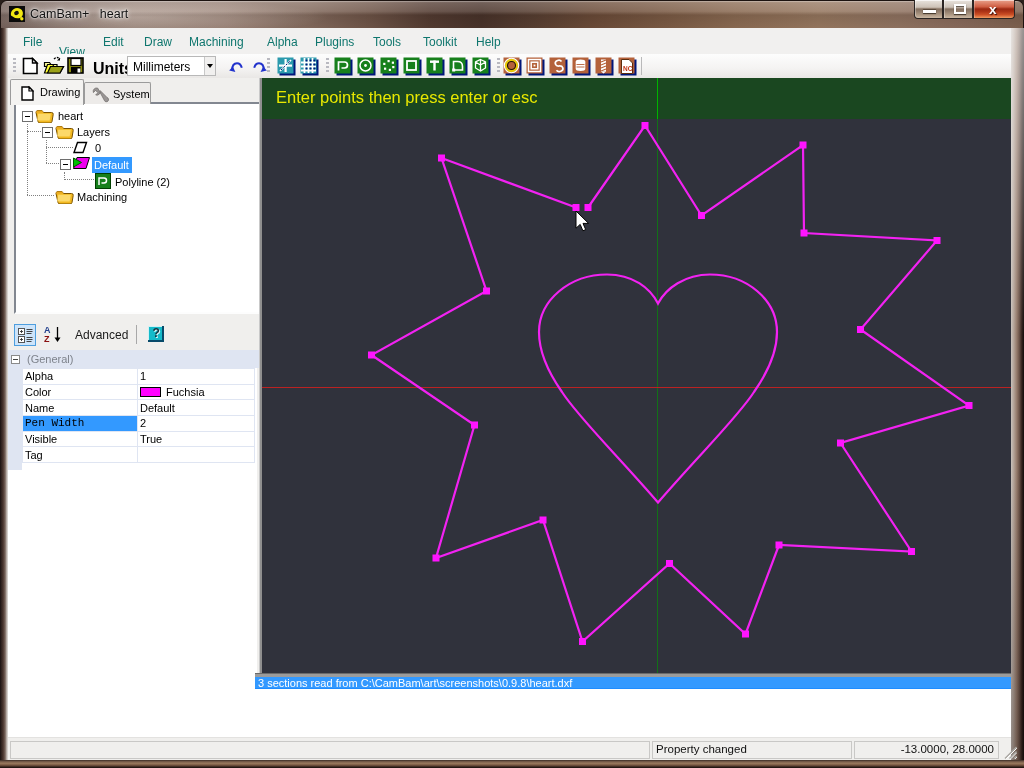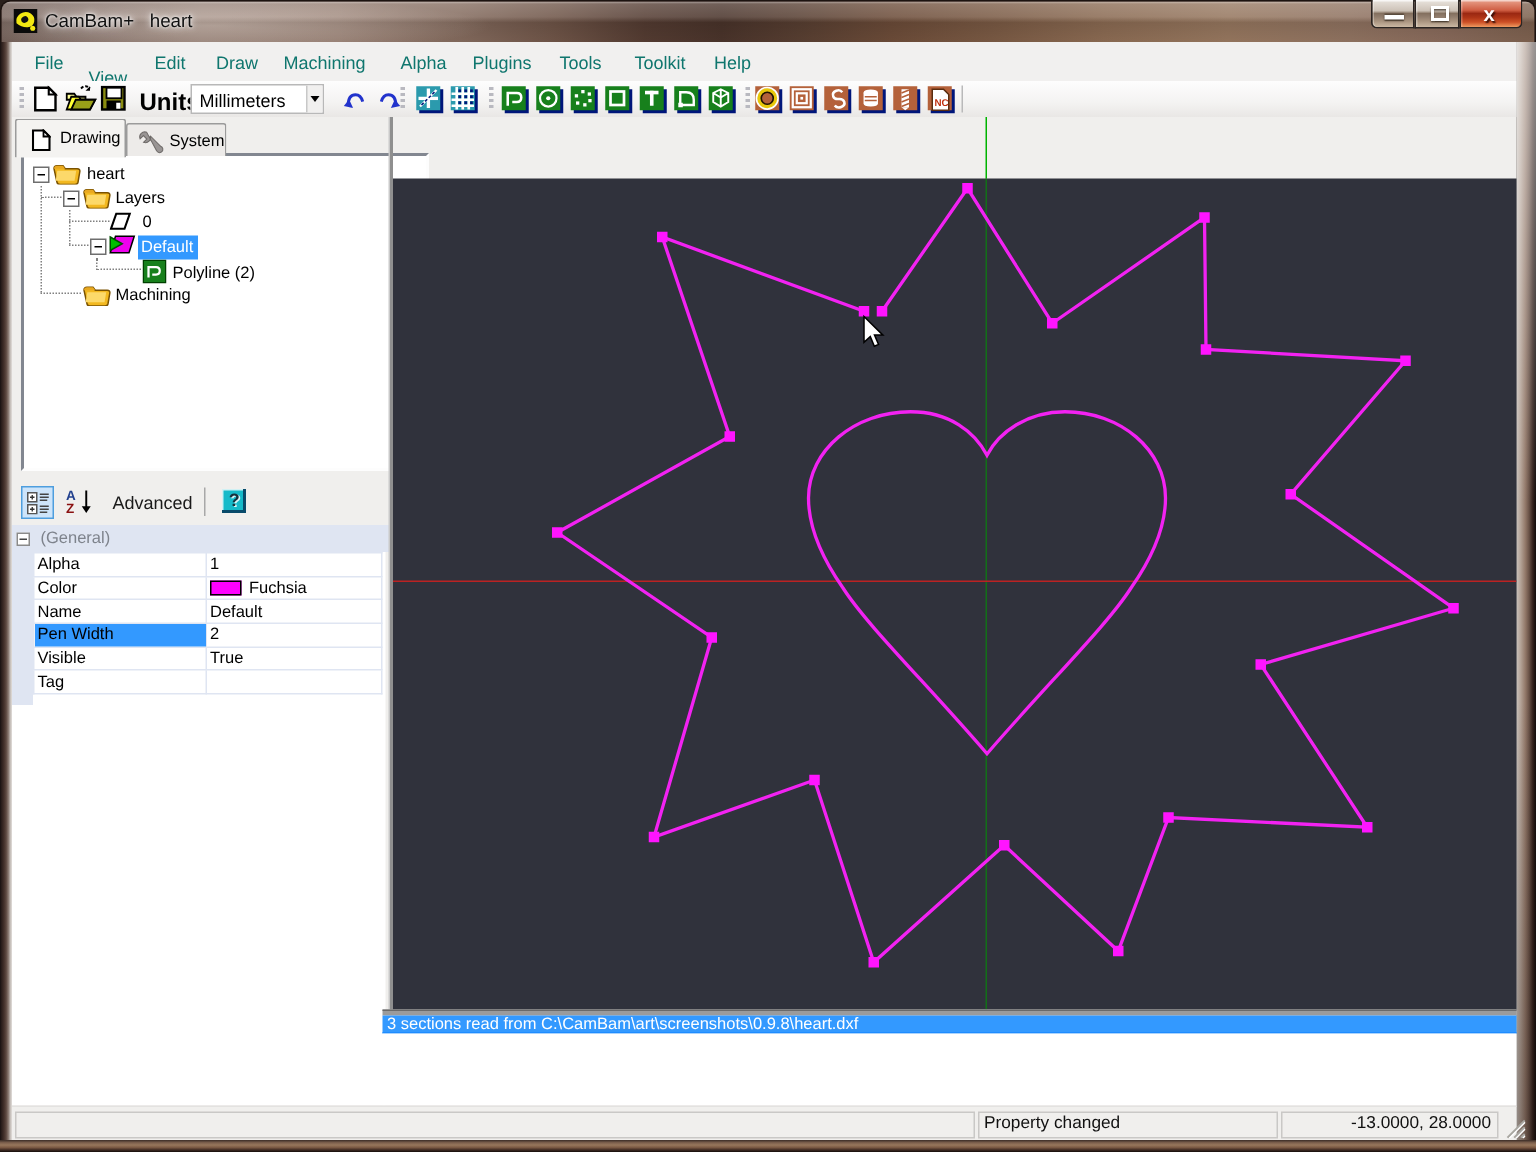--- a/index.html
+++ b/index.html
@@ -76,21 +76,21 @@
 
 #statusbar { left:8px; top:737px; width:1003px; height:23px; background:#f0efed; border-top:1px solid #e3e2e0; }
 .spane { position:absolute; top:3px; height:18px; border:1px solid #c9c8c6; background:#f0efed; font-size:11.5px; color:#111; }
 .ebox { position:absolute; width:11px; height:11px; box-sizing:border-box; background:#fff; border:1px solid #6e6e6e; }
 .ebox span { position:absolute; left:2px; top:4px; width:5px; height:1px; background:#000; font-size:0; line-height:0; }
 .fold { position:absolute; width:19px; height:15px; }
 #ptable { position:absolute; left:0; top:18px; width:246px; border-collapse:collapse; table-layout:fixed; }
 #ptable td { border:1px solid #dfe5f2; height:15.7px; font-size:11px; color:#000; padding:0 0 0 2px; position:relative; overflow:hidden; }
 td.pn { width:115px; border-left:none; }
 td.pv { width:117px; border-right:none; }
-td.sel { background:#3399ff; color:#fff; }
+td.sel { background:#3399ff; color:#fff;font-family:Liberation Mono, monospace; }
 .sw { position:absolute; left:2px; top:2.5px; width:21px; height:10px; background:#ff00ff; border:1px solid #000; }
 </style>
 </head>
 <body>
 <svg width="0" height="0" style="position:absolute;">
   <defs>
     <g id="folder">
       <path d="M1 4.5 q0 -2 2 -2 h4 l1.5 2 h8 q2 0 1.7 2 l-1.2 7 q-0.3 1.5 -2 1.5 h-10 q-1.7 0 -2 -1.5 z" fill="#f2b820" stroke="#7a5200" stroke-width="1"></path>
       <path d="M3.2 5.8 h12.6 l-1.1 6.7 h-12.6 z" fill="#fcd96a"></path>
       <path d="M1 4.5 q0 -2 2 -2 h4 l1.5 2 h-7.5" fill="#e8a820"></path>
@@ -424,20 +424,23 @@
           </tr>
       <tr>
             <td class="pn">Tag</td>
             <td class="pv"></td>
           </tr>
     </tbody>
       </table>
   </div>
 
   <div class="abs" id="viewborder"></div>
+  <div class="abs" id="greenbar">
+      <span>Enter points then press enter or esc</span>
+    </div>
   <div class="abs" id="canvas"></div>
   <svg class="abs" style="left:259px;top:78px;" width="752" height="595" viewBox="259 78 752 595">
     <line x1="657.5" y1="78" x2="657.5" y2="119" stroke="#00b400" stroke-width="1"></line>
     <line x1="657.5" y1="119" x2="657.5" y2="673" stroke="#127018" stroke-width="1"></line>
     <line x1="262" y1="387.5" x2="1011" y2="387.5" stroke="#bb2222" stroke-width="1"></line>
     <g stroke="#f222f2" stroke-width="2.2" fill="none">
       <path d="M588 207.5 L645 125.5 L701.5 215.5 L803 145 L804 233 L937 240.5 L860.5 329.5 L969 405.5 L840.5 443 L911.5 551.5 L779 545 L745.5 634 L669.5 563.5 L582.5 641.5 L543 520 L436 558 L474.5 425 L371.5 355 L486.5 291 L441.5 158 L576 207.5"></path>
       <path d="M658 303.5 C 650 288, 633 274.5, 607 274.5 C 570 274.5, 539 300, 539 332 C 539 352, 548 372, 562 392 C 578 417, 618 456, 658 502.5 C 698 456, 738 417, 754 392 C 768 372, 777 352, 777 332 C 777 300, 747 274.5, 710 274.5 C 685 274.5, 666 288, 658 303.5 Z"></path>
     </g>
     <g fill="#ff14ff">

